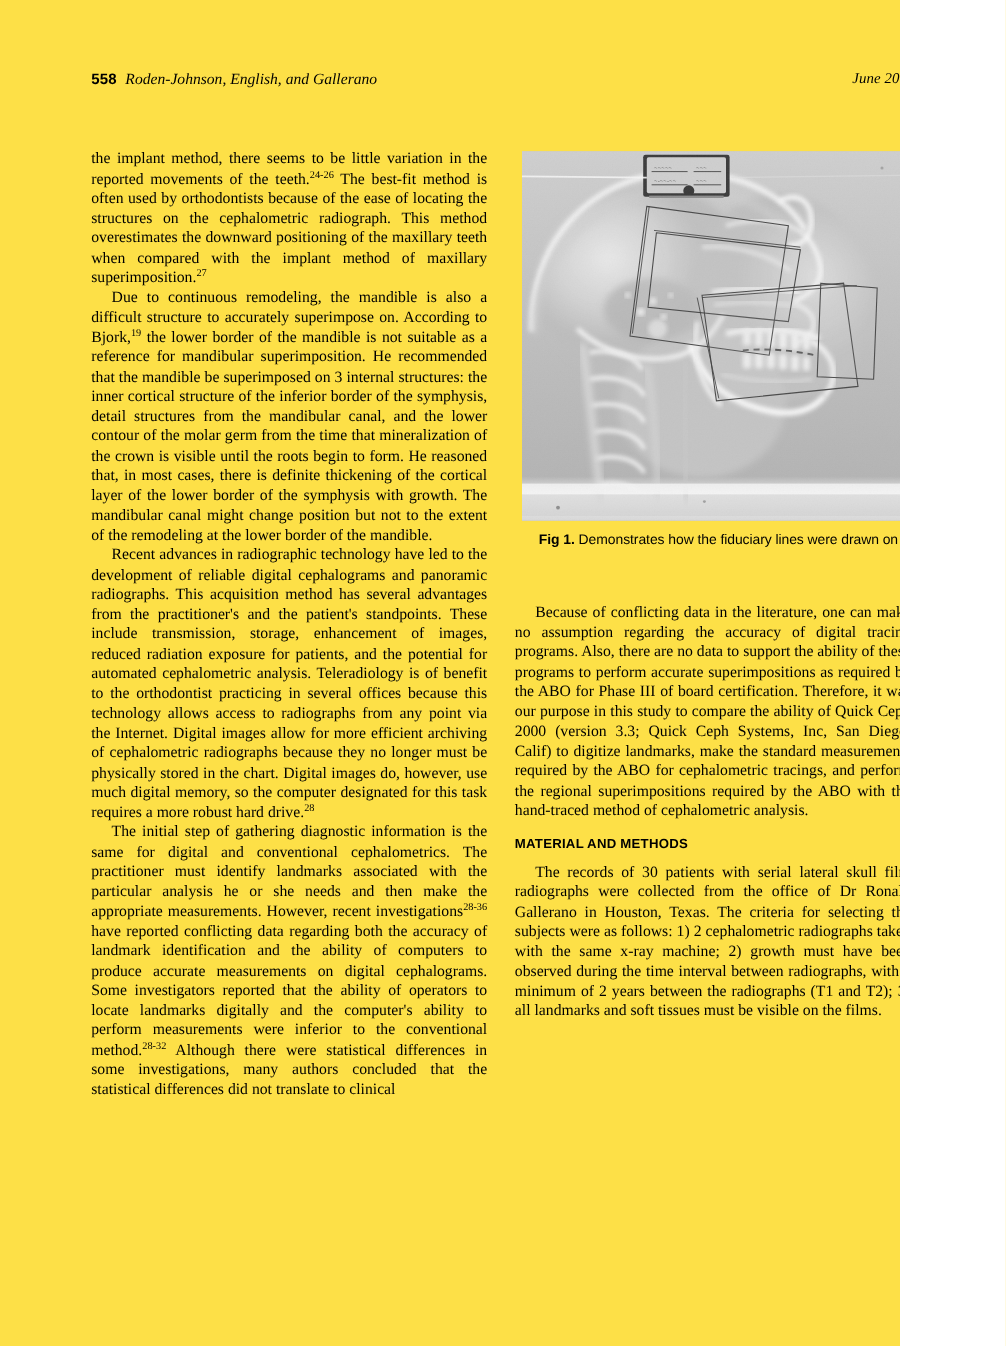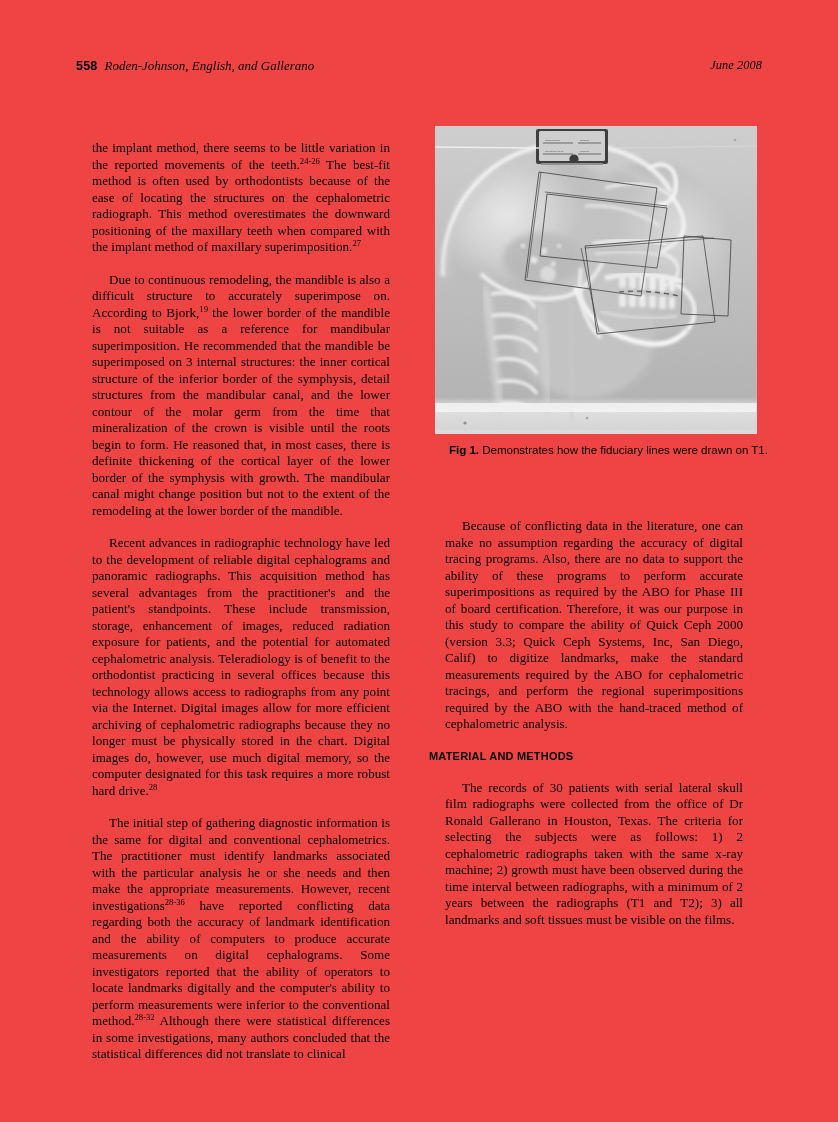--- a/index.html
+++ b/index.html
@@ -7,23 +7,23 @@
     margin: 0;
     padding: 0;
     background: #ffffff;
   }
   body {
     font-family: "Liberation Serif", "DejaVu Serif", serif;
     color: #000000;
   }
   #page {
     position: relative;
-    width: 838px;
+    width: 750px;
     height: 1122px;
-    background: #ef4444;
+    background: #fde047;
     overflow: hidden;
   }
 
   
   #running-head {
     position: absolute;
     left: 76px;
     top: 58px;
     width: 686px;
     height: 40px;
@@ -66,21 +66,21 @@
     text-align: justify;
     text-justify: inter-word;
     font-size: 13.1px;
     line-height: 16.5px;
     hyphens: manual;
   }
   #col-left  { left: 76px;  top: 124px; }
   #col-right { left: 429px; top: 502px; }
 
   .col p {
-    margin: 16px;
+    margin: 0;
     text-indent: 17px;
   }
   .col p.noindent { text-indent: 0; }
 
   sup {
     font-size: 8.6px;
     line-height: 0;
     vertical-align: 5px;
   }
 

